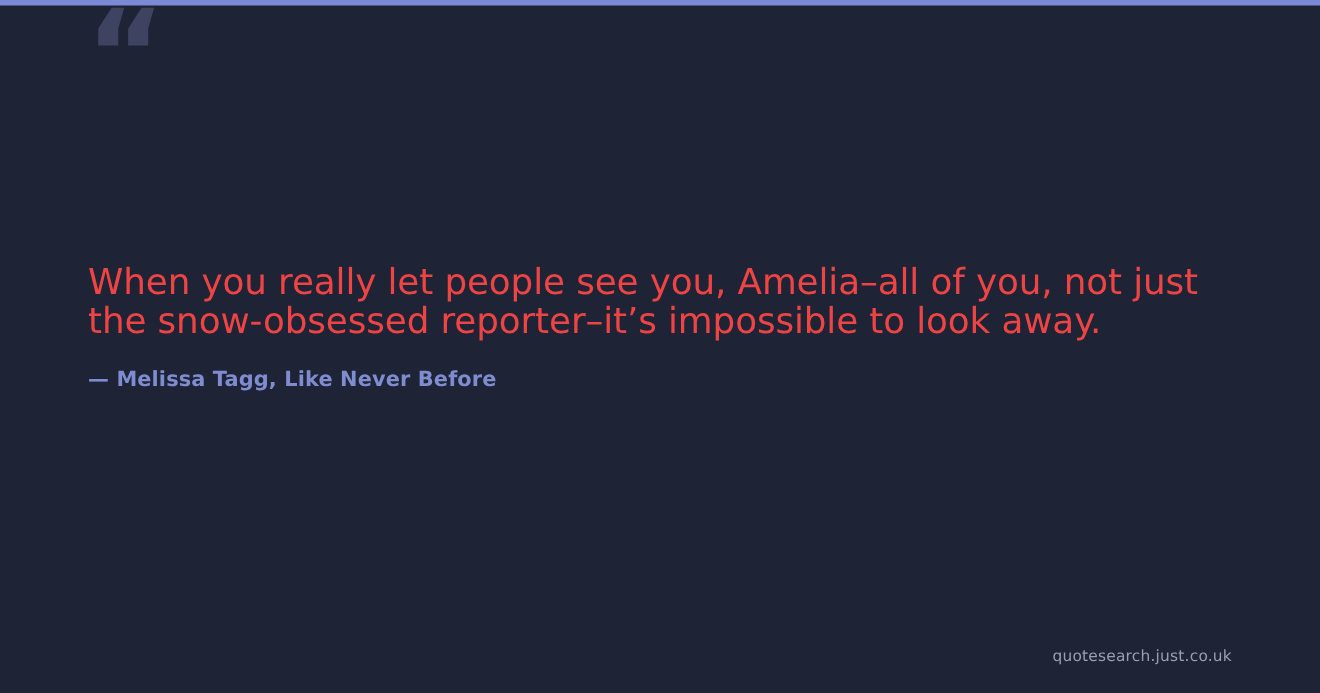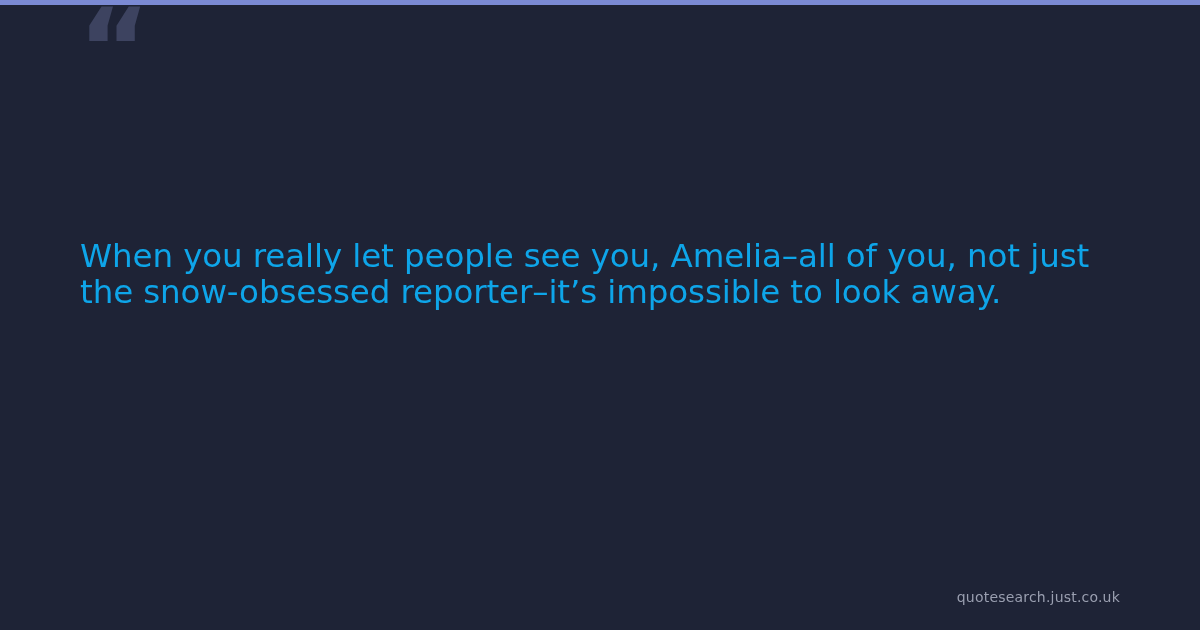--- a/index.html
+++ b/index.html
@@ -53,21 +53,21 @@
     top: 238px;
     width: 1040px;
   }
 
   .quote-text {
     margin: 0;
     font-family: "DejaVu Sans", sans-serif;
     font-size: 32.5px;
     line-height: 36px;
     font-weight: 400;
-    color: #0ea5e9;
+    color: #ef4444;
     letter-spacing: -0.1px;
     white-space: pre-wrap;
   }
 
   .attribution {
     margin: 0;
     padding-top: 23px;
     font-family: "DejaVu Sans", sans-serif;
     font-size: 19px;
     line-height: 24px;
@@ -94,17 +94,18 @@
 
 <div class="card">
 
   <div class="accent-bar"></div>
 
   <div class="quote-mark">“</div>
 
   <div class="quote-block">
     <p class="quote-text">When you really let people see you, Amelia–all of you, not just the snow-obsessed reporter–it’s impossible to look away.</p>
 
+    <p class="attribution">— Melissa Tagg, Like Never Before</p>
   </div>
 
   <div class="watermark">quotesearch.just.co.uk</div>
 
 </div>
 
 </body></html>

